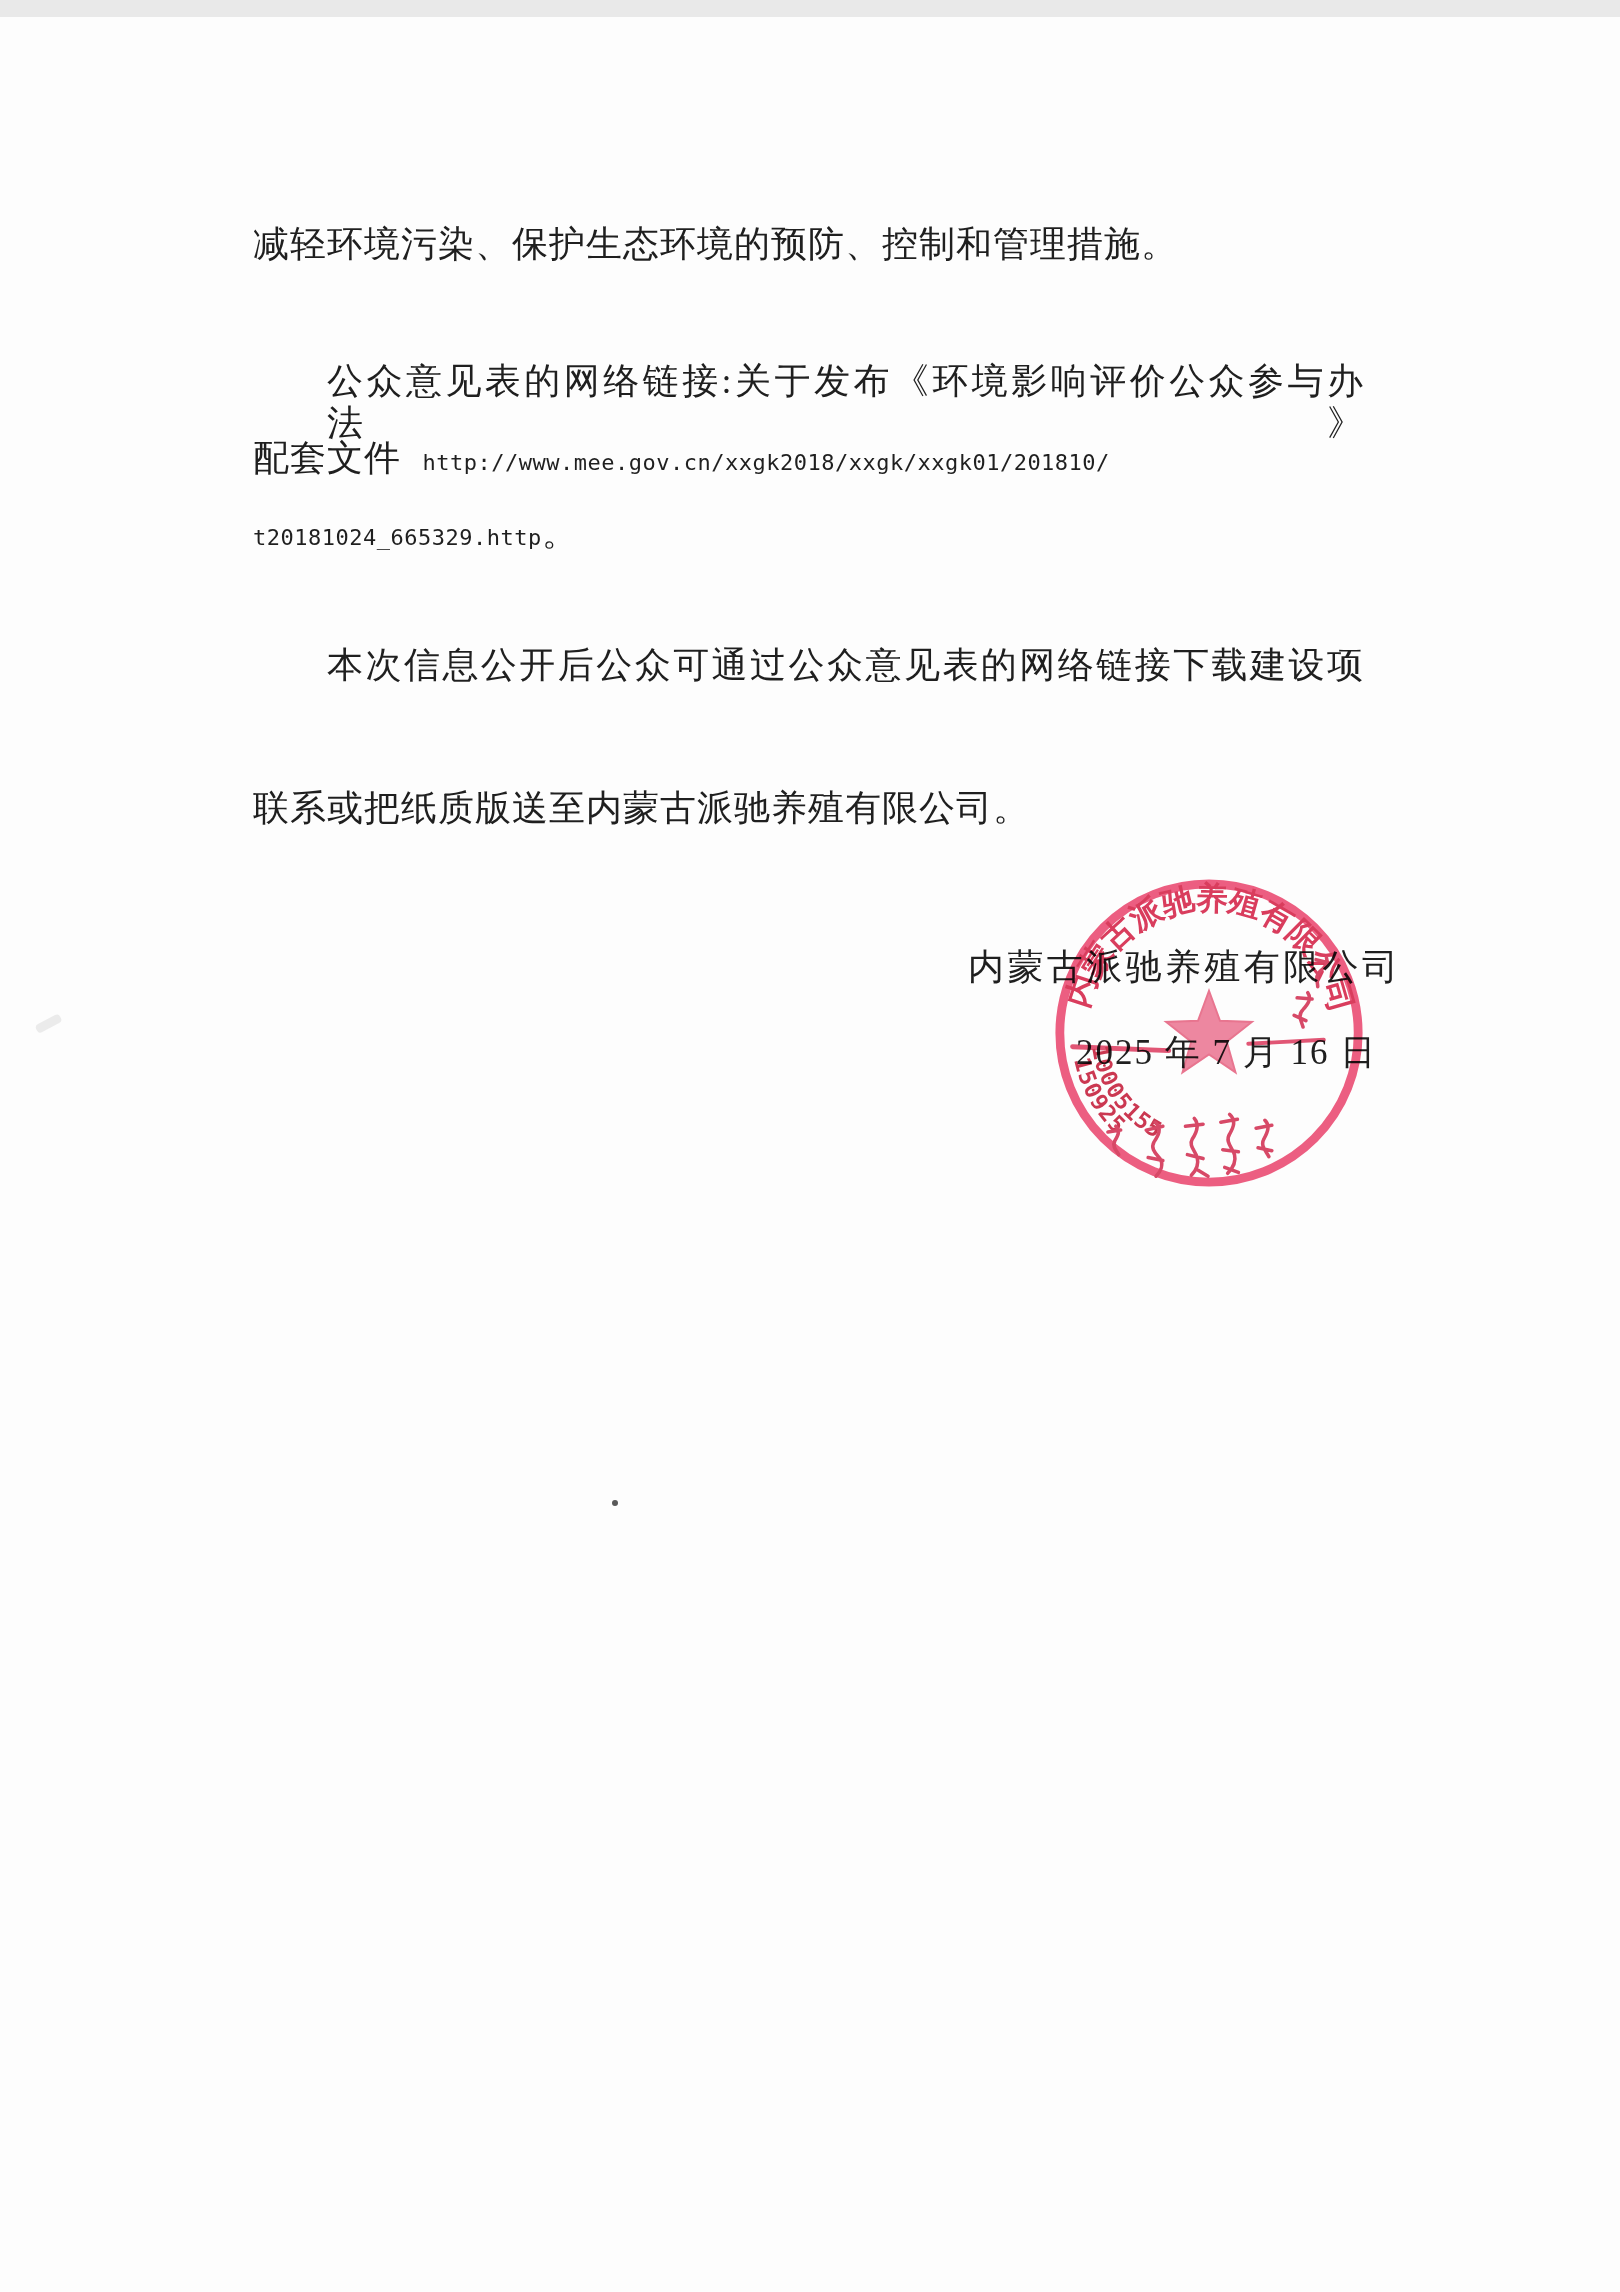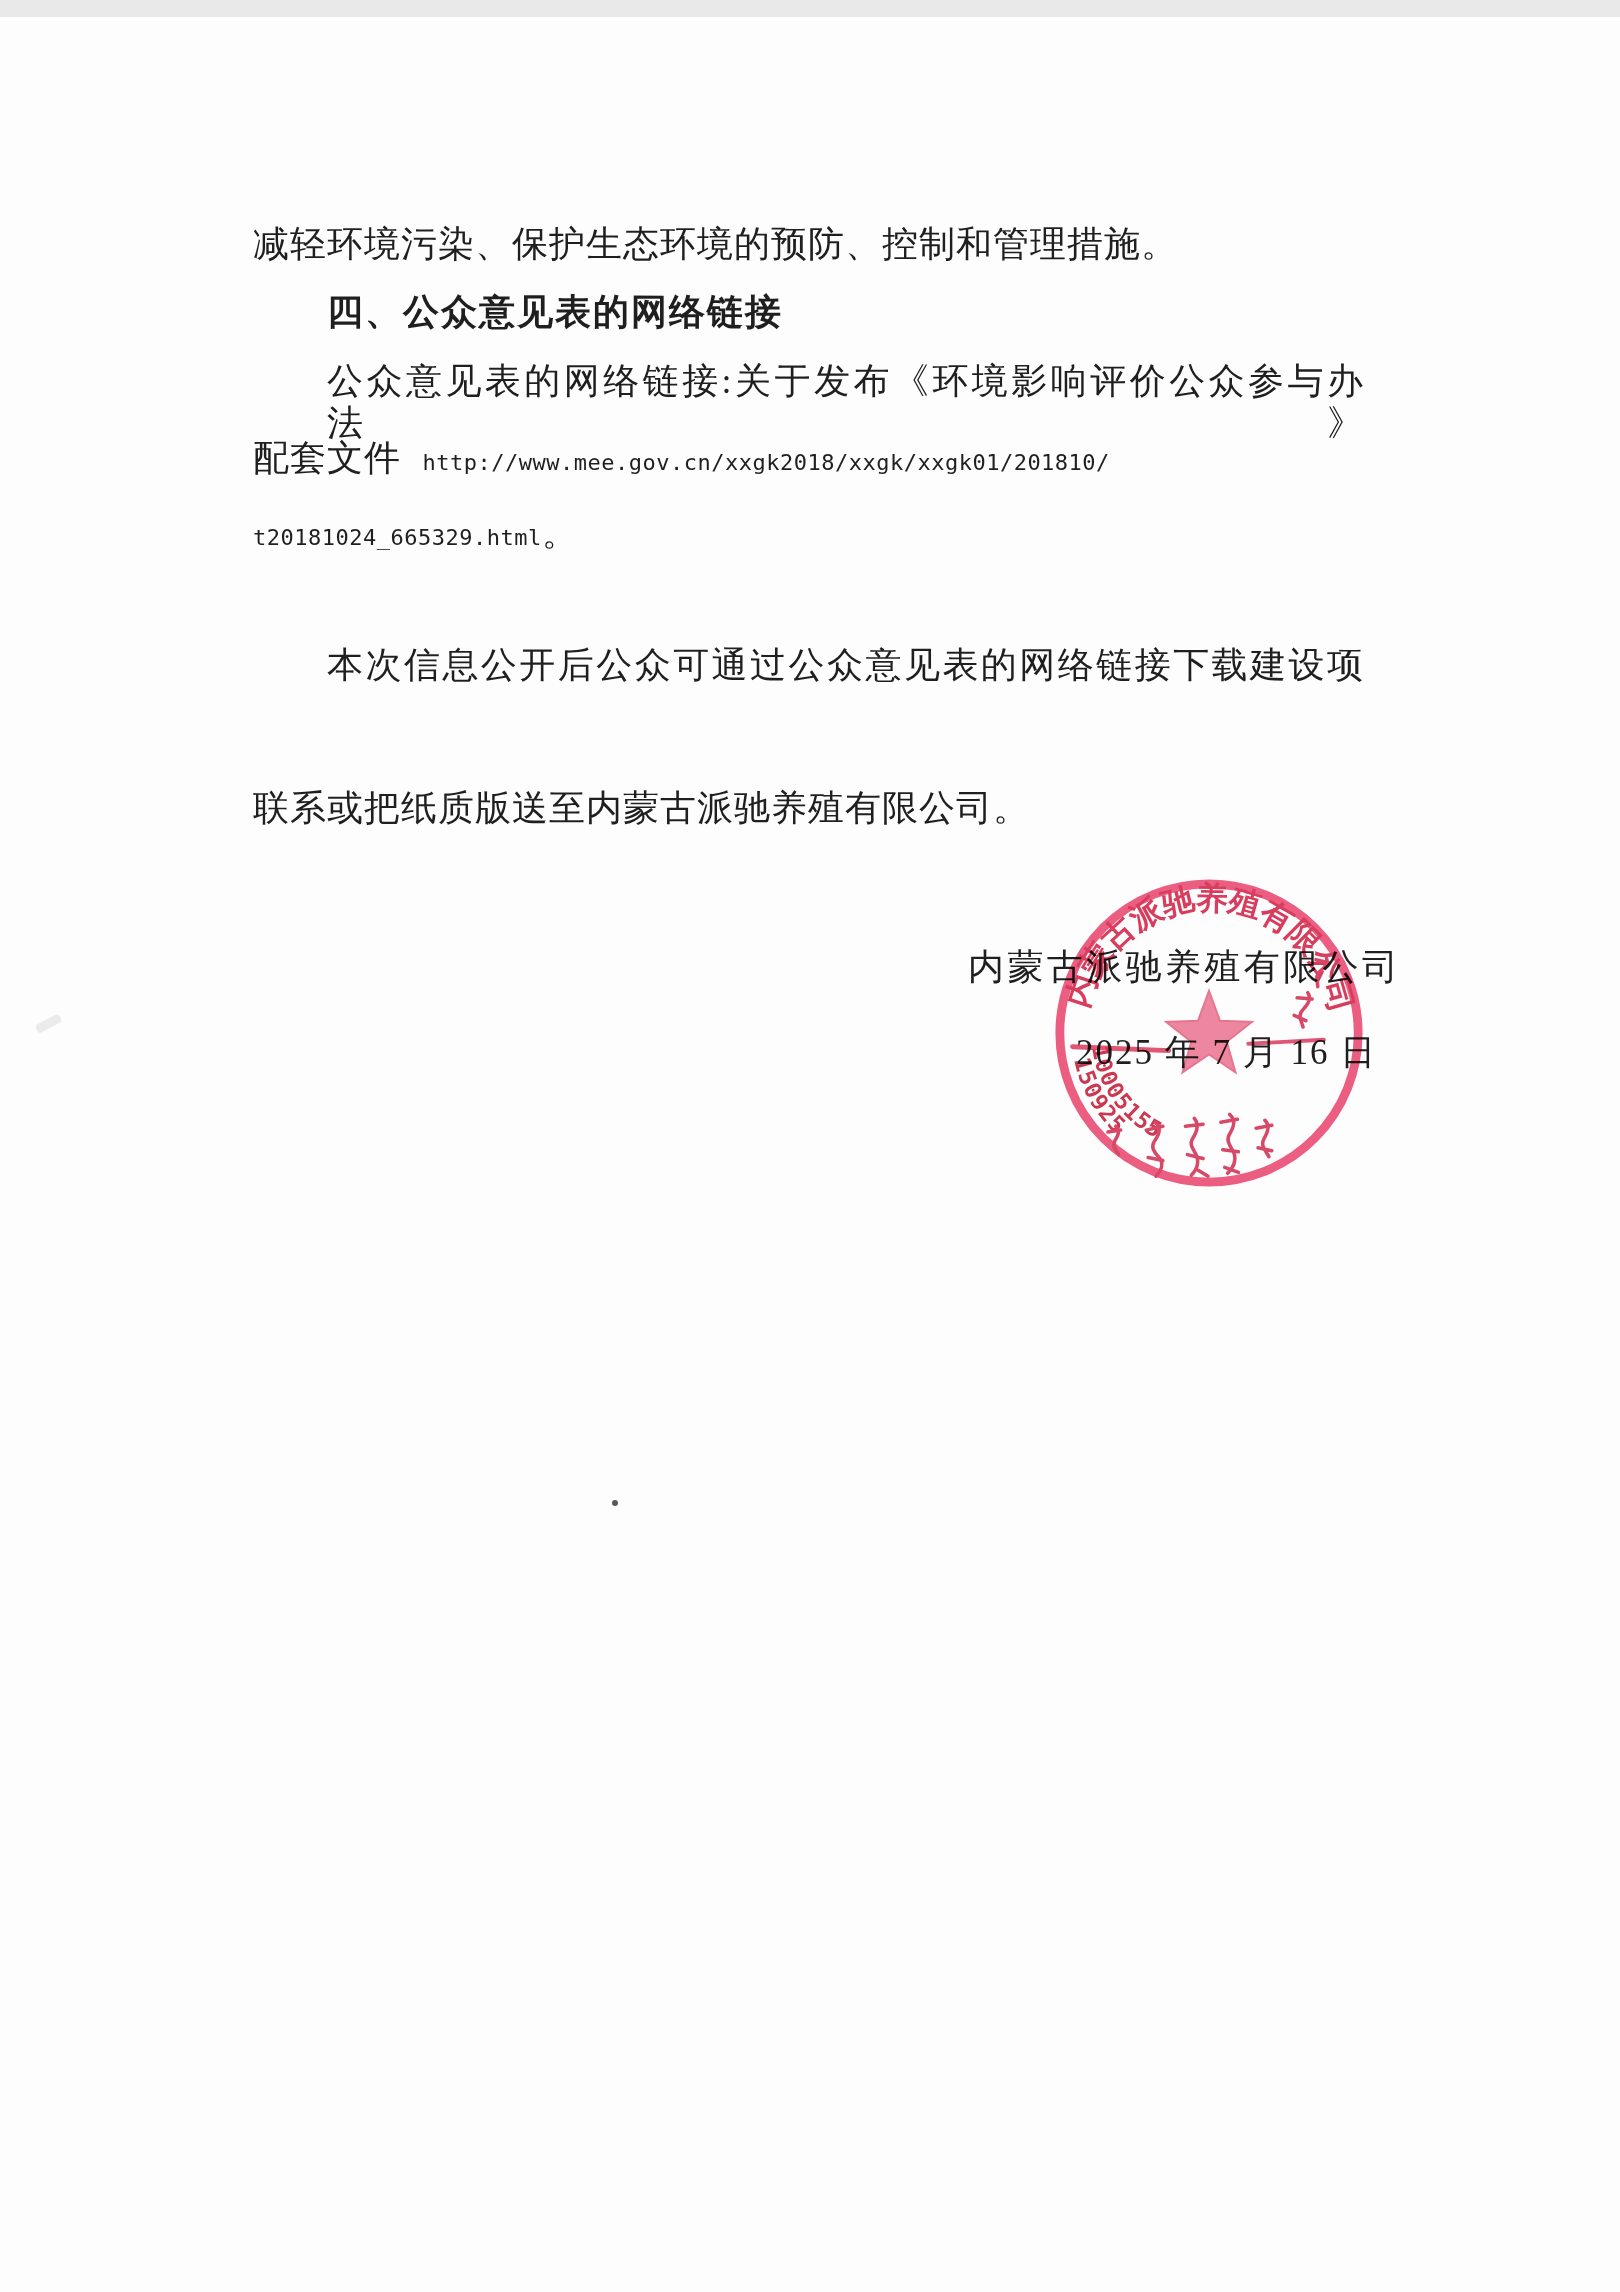--- a/index.html
+++ b/index.html
@@ -66,27 +66,26 @@
     background:#dcdcdc;transform:rotate(-28deg);opacity:.55;border-radius:3.9px;
   }
 </style>
 </head>
 <body>
 
 <div class="page">
 
   <div class="line l1">减轻环境污染、保护生态环境的预防、控制和管理措施。</div>
 
-  <div class="line l2 heading">四、公众意见表的网络链接</div>
 
   <div class="line l3 just">公众意见表的网络链接:关于发布《环境影响评价公众参与办法》</div>
 
   <div class="line l4"><span class="cjk">配套文件</span><span class="url">http://www.mee.gov.cn/xxgk2018/xxgk/xxgk01/201810/</span></div>
 
-  <div class="line l5"><span class="url">t20181024_665329.html</span><span>。</span></div>
+  <div class="line l5"><span class="url">t20181024_665329.http</span><span>。</span></div>
 
 
   <div class="line l7 just">本次信息公开后公众可通过公众意见表的网络链接下载建设项</div>
 
 
   <div class="line l9">联系或把纸质版送至内蒙古派驰养殖有限公司。</div>
 
   <div class="sig-company">内蒙古派驰养殖有限公司</div>
 
   <div class="sig-date">2025 年 7 月 16 日</div>

